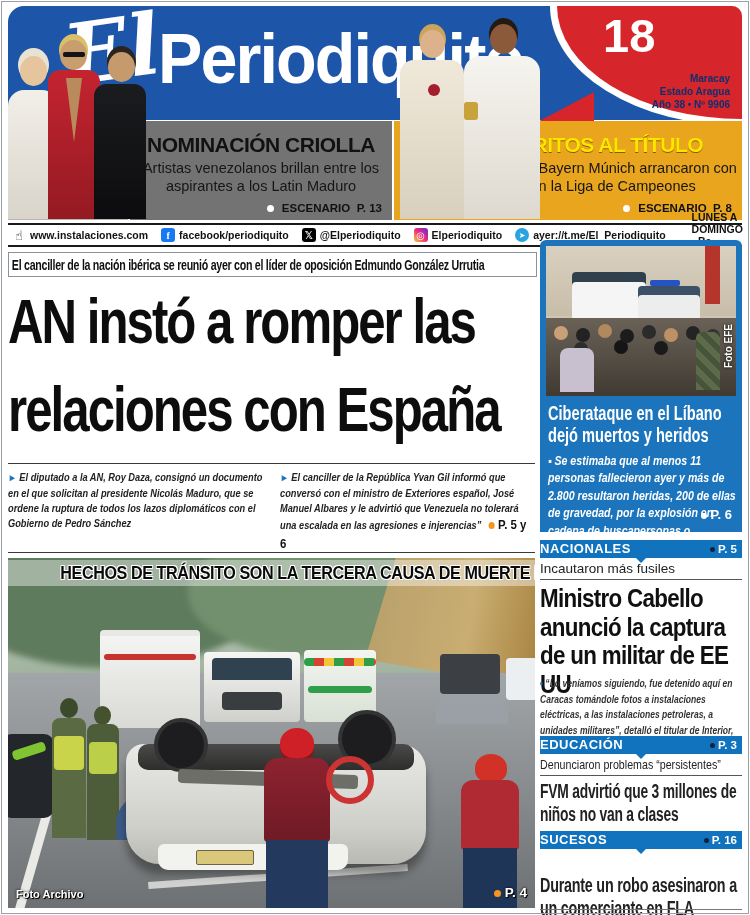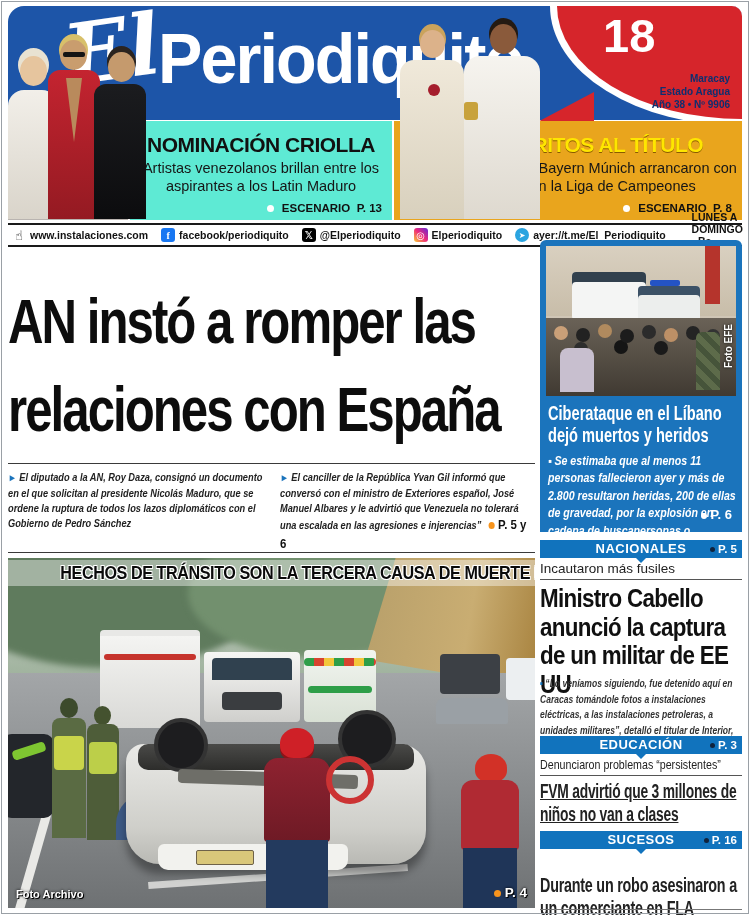--- a/index.html
+++ b/index.html
@@ -24,21 +24,21 @@
   .day{position:absolute;left:46px;top:6px;font-size:47px;font-weight:bold;color:#fff;line-height:1;}
   .datecol{position:absolute;left:102px;top:11px;color:#fff;font-weight:bold;font-size:13.5px;
            line-height:15px;letter-spacing:-.3px;}
   .edition{position:absolute;right:12px;top:66px;text-align:right;color:#0e2f70;font-weight:bold;
            font-size:10px;line-height:13px;}
 
   
   .teasers{position:absolute;left:8px;top:121px;width:734px;height:99px;display:flex;gap:2px;background:#fff;}
   .celeb-back{width:120px;background:linear-gradient(#d9d5d1,#b9b4b0);}
   .tz{position:relative;padding-top:13px;box-sizing:border-box;}
-  .tz-y{width:262px;background:#5eead4;}
+  .tz-y{width:262px;background:#737373;}
   .tz-o{flex:1;background:#e9a51d;}
   .tz-title{text-align:center;font-weight:bold;font-size:21px;letter-spacing:-.5px;line-height:1;}
   .tz-y .tz-title{color:#111;}
   .tz-o .tz-title{color:#ffe600;text-shadow:0 1px 0 #8a5c00;padding-left:46px;}
   .tz-sub{text-align:center;font-size:14.5px;line-height:1.22;color:#161616;margin-top:5px;}
   .tz-o .tz-sub{padding-left:46px;}
   .tz-foot{position:absolute;right:10px;bottom:6px;font-weight:bold;font-size:11.5px;color:#111;}
   .wdot{display:inline-block;width:7px;height:7px;border-radius:50%;background:#fff;margin-right:5px;}
 
   
@@ -97,21 +97,21 @@
   .leb-h{margin:5px 8px 0;color:#fff;}
   .leb-line{font-weight:bold;font-size:20px;line-height:22px;white-space:nowrap;transform:scaleX(.73);
             transform-origin:0 50%;}
   .leb-body{margin:7px 8px 0;color:#fff;font-style:italic;font-weight:bold;font-size:12px;line-height:1.45;}
   .leb-body .fitw{width:215px;transform:scaleX(.885);}
   .sq{font-style:normal;margin-right:3px;}
   .panel-pg{position:absolute;right:10px;bottom:10px;color:#fff;font-weight:bold;font-size:13px;}
   .panel-pg .wdot{width:6px;height:6px;margin-right:4px;}
 
   .secbar{position:absolute;left:540px;width:202px;height:18px;background:#1173bd;color:#fff;}
-  .secbar .name{display:block;text-align:center;font-weight:bold;font-size:13px;letter-spacing:.5px;line-height:18px;}
+  .secbar .name{display:block;text-align:left;font-weight:bold;font-size:13px;letter-spacing:.5px;line-height:18px;}
   .secbar .pg{position:absolute;right:5px;top:0;line-height:18px;font-weight:bold;font-size:11.5px;}
   .secbar .bdot{display:inline-block;width:5px;height:5px;border-radius:50%;background:#10233d;margin-right:3px;vertical-align:1px;}
   .secbar::after{content:"";position:absolute;left:50%;top:100%;margin-left:-5px;
                  border:5px solid transparent;border-top-color:#1173bd;}
   .kick2{position:absolute;left:540px;width:202px;font-size:13.5px;color:#222;padding-bottom:3px;
          border-bottom:1.5px solid #555;overflow:visible;}
   .h2{position:absolute;left:540px;width:202px;color:#101010;font-weight:bold;}
   .body2{position:absolute;left:540px;width:202px;font-style:italic;font-weight:bold;font-size:11px;
          line-height:1.42;color:#333;}
   .bsq{color:#1173bd;font-style:normal;margin-right:3px;}
@@ -197,20 +197,23 @@
       <span>Elperiodiquito</span>
     </span>
     <span style="display:inline-flex;align-items:center;">
       <span class="cicon" style="background:#2aa4e0;border-radius:50%;font-size:8px;">➤</span>
       <span>ayer://t.me/El_Periodiquito</span>
     </span>
     <span class="spacer"></span>
     <span>LUNES  A  DOMINGO - Bs. 35,00</span>
   </div>
 
+  <div class="kickbox">
+    <span class="fit kick-t" style="width:735px;transform:scaleX(.71);">El canciller de la nación ibérica se reunió ayer con el líder de oposición Edmundo González Urrutia</span>
+  </div>
   <div class="hl">
     <div class="hl-line">AN instó a romper las</div>
     <div class="hl-line">relaciones con España</div>
   </div>
   <div class="rule" style="top:463px;"></div>
   <div class="bullets">
     <div class="bullet">
       <span class="fitw" style="width:290px;transform:scaleX(.88);">
         <span class="arrow">►</span><span>El diputado a la AN, Roy Daza, consignó un documento en el que solicitan al presidente Nicolás Maduro, que se ordene la ruptura de todos los lazos diplomáticos con el Gobierno de Pedro Sánchez</span>
       </span>
@@ -324,21 +327,21 @@
     </span>
   </div>
 
   <div class="secbar" style="top:736px;">
     <span class="name">EDUCACIÓN</span>
     <span class="pg"><span class="bdot"></span><span>P. 3</span></span>
   </div>
   <div class="kick2" style="top:757px;">
     <span class="fit" style="width:255px;transform:scaleX(.79);">Denunciaron problemas “persistentes”</span>
   </div>
-  <div class="h2" style="top:780px;color:#222;text-decoration:underline;">
+  <div class="h2" style="top:780px;color:#222;">
     <span class="fitw" style="width:285px;transform:scaleX(.709);font-size:19.5px;line-height:1.2;letter-spacing:-.3px;">FVM advirtió que 3 millones de niños no van a clases</span>
   </div>
 
   <div class="secbar" style="top:831px;">
     <span class="name">SUCESOS</span>
     <span class="pg"><span class="bdot"></span><span>P. 16</span></span>
   </div>
   <div class="h2" style="top:874px;color:#222;">
     <span class="fitw" style="width:275px;transform:scaleX(.735);font-size:19.5px;line-height:1.2;letter-spacing:-.3px;">Durante un robo asesinaron a un comerciante en FLA</span>
   </div>

